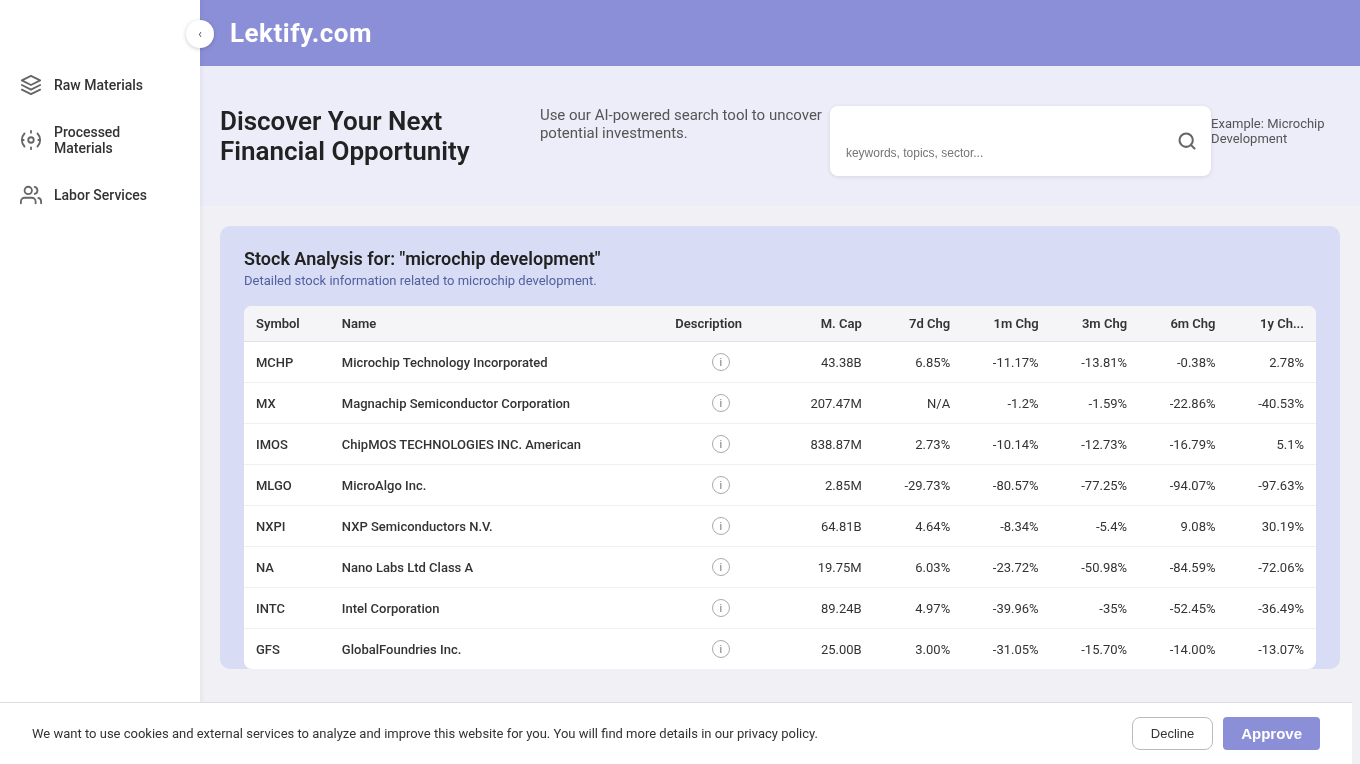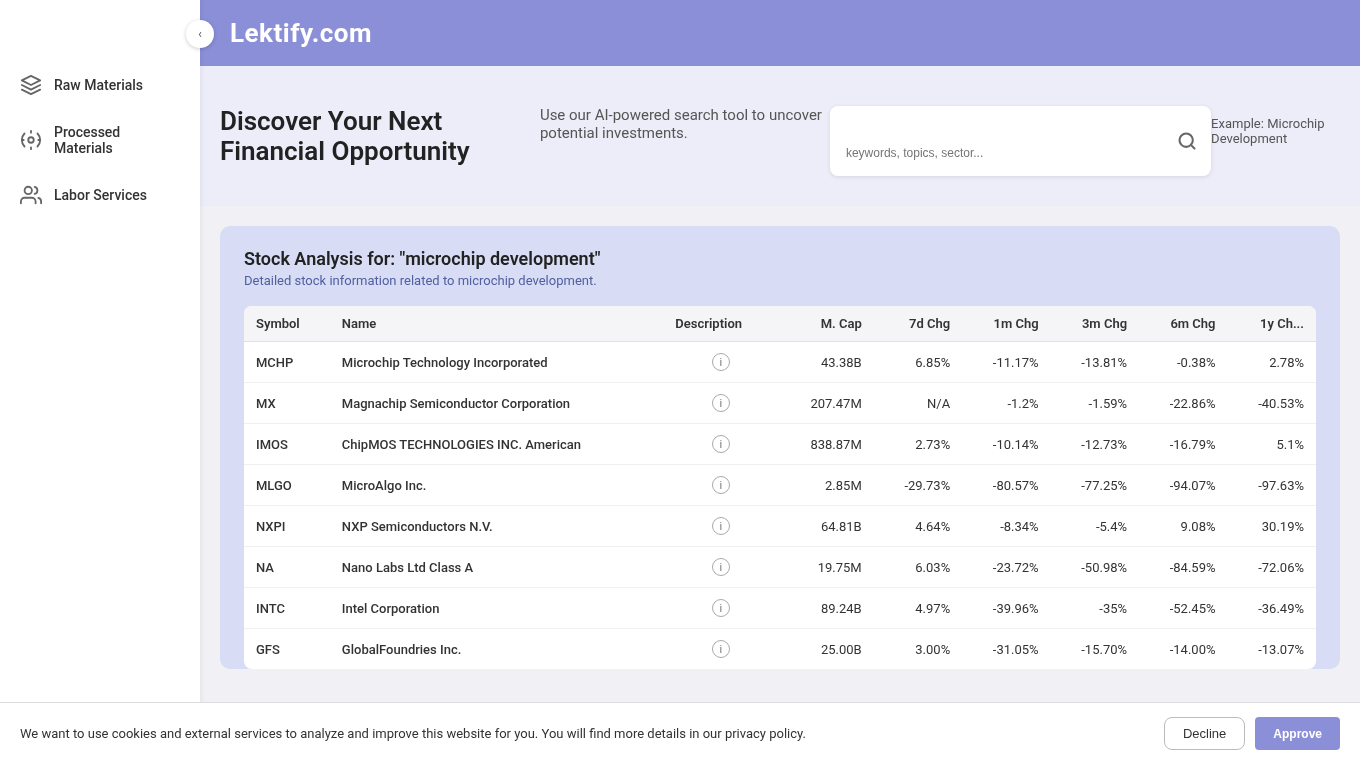--- a/index.html
+++ b/index.html
@@ -219,24 +219,24 @@
       font-size: 11px;
       color: #777;
       cursor: pointer;
     }
 
     
     .cookie-banner {
       position: fixed;
       bottom: 0;
       left: 0;
-      right: 0;
+      right: 8px;
       background: #fff;
       border-top: 1px solid #ddd;
-      padding: 14px 20px;
+      padding: 14px 32px;
       display: flex;
       align-items: center;
       justify-content: space-between;
       font-size: 13px;
       color: #333;
       z-index: 100;
     }
     .cookie-text { flex: 1; }
     .cookie-actions { display: flex; gap: 10px; }
     .btn-decline {
@@ -247,21 +247,21 @@
       cursor: pointer;
       font-size: 13px;
       color: #333;
     }
     .btn-approve {
       padding: 8px 18px;
       background: #8b8fd8;
       border: none;
       border-radius: 4px;
       cursor: pointer;
-      font-size: 12px;
+      font-size: 15px;
       color: #fff;
       font-weight: 600;
     }
 
     
     .results::-webkit-scrollbar { width: 6px; }
     .results::-webkit-scrollbar-thumb { background: #ccc; border-radius: 3px; }
   </style>
 </head>
 <body>

